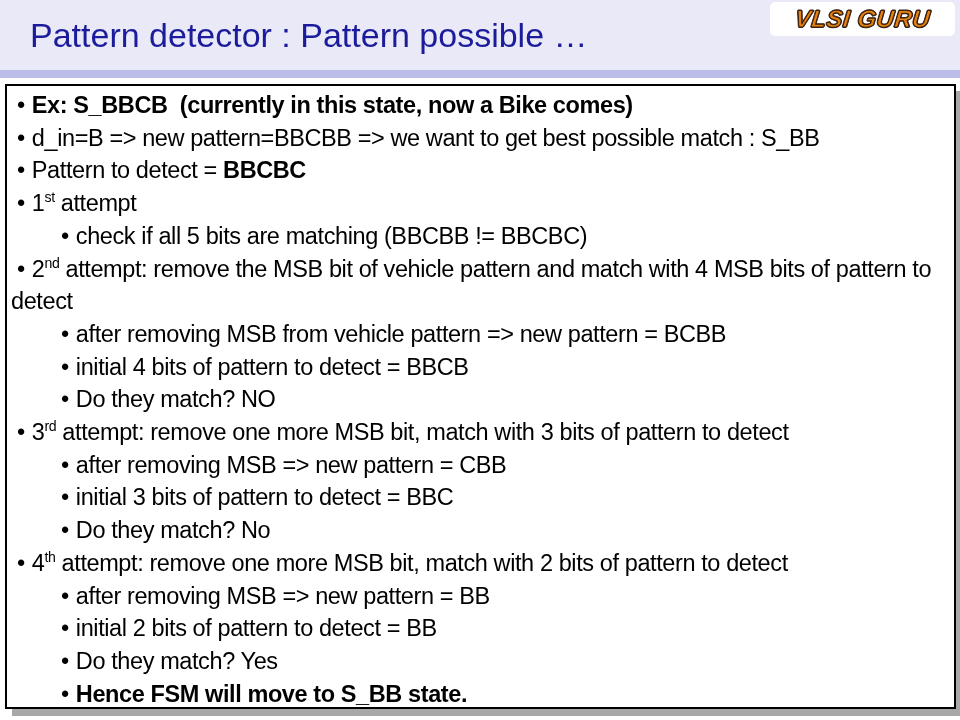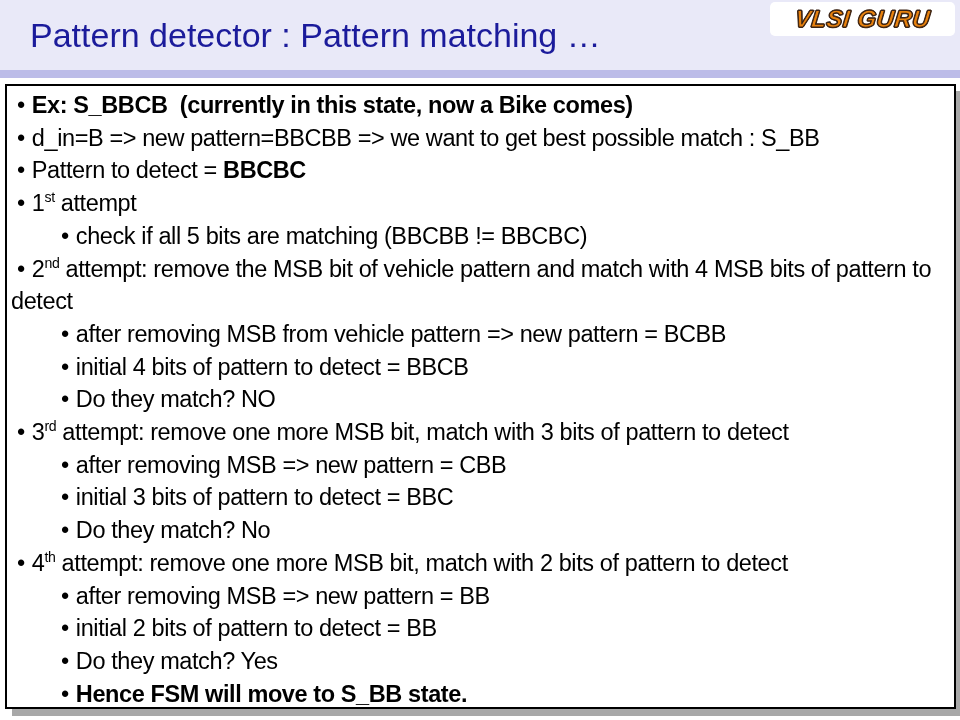--- a/index.html
+++ b/index.html
@@ -85,21 +85,21 @@
     vertical-align: super;
     line-height: 0;
     text-align: right;
   }
   .seg-bold { font-weight: bold; }
 </style>
 </head>
 <body>
 
 <div class="header-band"></div>
-<h1 class="slide-title">Pattern detector : Pattern matching …</h1>
+<h1 class="slide-title">Pattern detector : Pattern possible …</h1>
 <div class="logo">
   <span class="logo-text">VLSI GURU</span>
 </div>
 <div class="divider"></div>
 
 <main class="content-box">
   <div class="bullets"><div class="bullet level-1"><span class="dot">•</span><span class="seg-bold">Ex: S_BBCB &nbsp;(currently in this state, now a Bike comes)</span></div><div class="bullet level-1"><span class="dot">•</span><span>d_in=B =&gt; new pattern=BBCBB =&gt; we want to get best possible match : S_BB</span></div><div class="bullet level-1"><span class="dot">•</span><span>Pattern to detect = </span><span class="seg-bold">BBCBC</span></div><div class="bullet level-1"><span class="dot">•</span><span>1</span><sup>st</sup><span> attempt</span></div><div class="bullet level-2"><span class="dot">•</span><span>check if all 5 bits are matching (BBCBB != BBCBC)</span></div><div class="bullet level-1"><span class="dot">•</span><span>2</span><sup>nd</sup><span> attempt: remove the MSB bit of vehicle pattern and match with 4 MSB bits of pattern to detect</span></div><div class="bullet level-2"><span class="dot">•</span><span>after removing MSB from vehicle pattern =&gt; new pattern = BCBB</span></div><div class="bullet level-2"><span class="dot">•</span><span>initial 4 bits of pattern to detect = BBCB</span></div><div class="bullet level-2"><span class="dot">•</span><span>Do they match? NO</span></div><div class="bullet level-1"><span class="dot">•</span><span>3</span><sup>rd</sup><span> attempt: remove one more MSB bit, match with 3 bits of pattern to detect</span></div><div class="bullet level-2"><span class="dot">•</span><span>after removing MSB =&gt; new pattern = CBB</span></div><div class="bullet level-2"><span class="dot">•</span><span>initial 3 bits of pattern to detect = BBC</span></div><div class="bullet level-2"><span class="dot">•</span><span>Do they match? No</span></div><div class="bullet level-1"><span class="dot">•</span><span>4</span><sup>th</sup><span> attempt: remove one more MSB bit, match with 2 bits of pattern to detect</span></div><div class="bullet level-2"><span class="dot">•</span><span>after removing MSB =&gt; new pattern = BB</span></div><div class="bullet level-2"><span class="dot">•</span><span>initial 2 bits of pattern to detect = BB</span></div><div class="bullet level-2"><span class="dot">•</span><span>Do they match? Yes</span></div><div class="bullet level-2"><span class="dot">•</span><span class="seg-bold">Hence FSM will move to S_BB state.</span></div></div>
 </main>
 
 </body></html>

